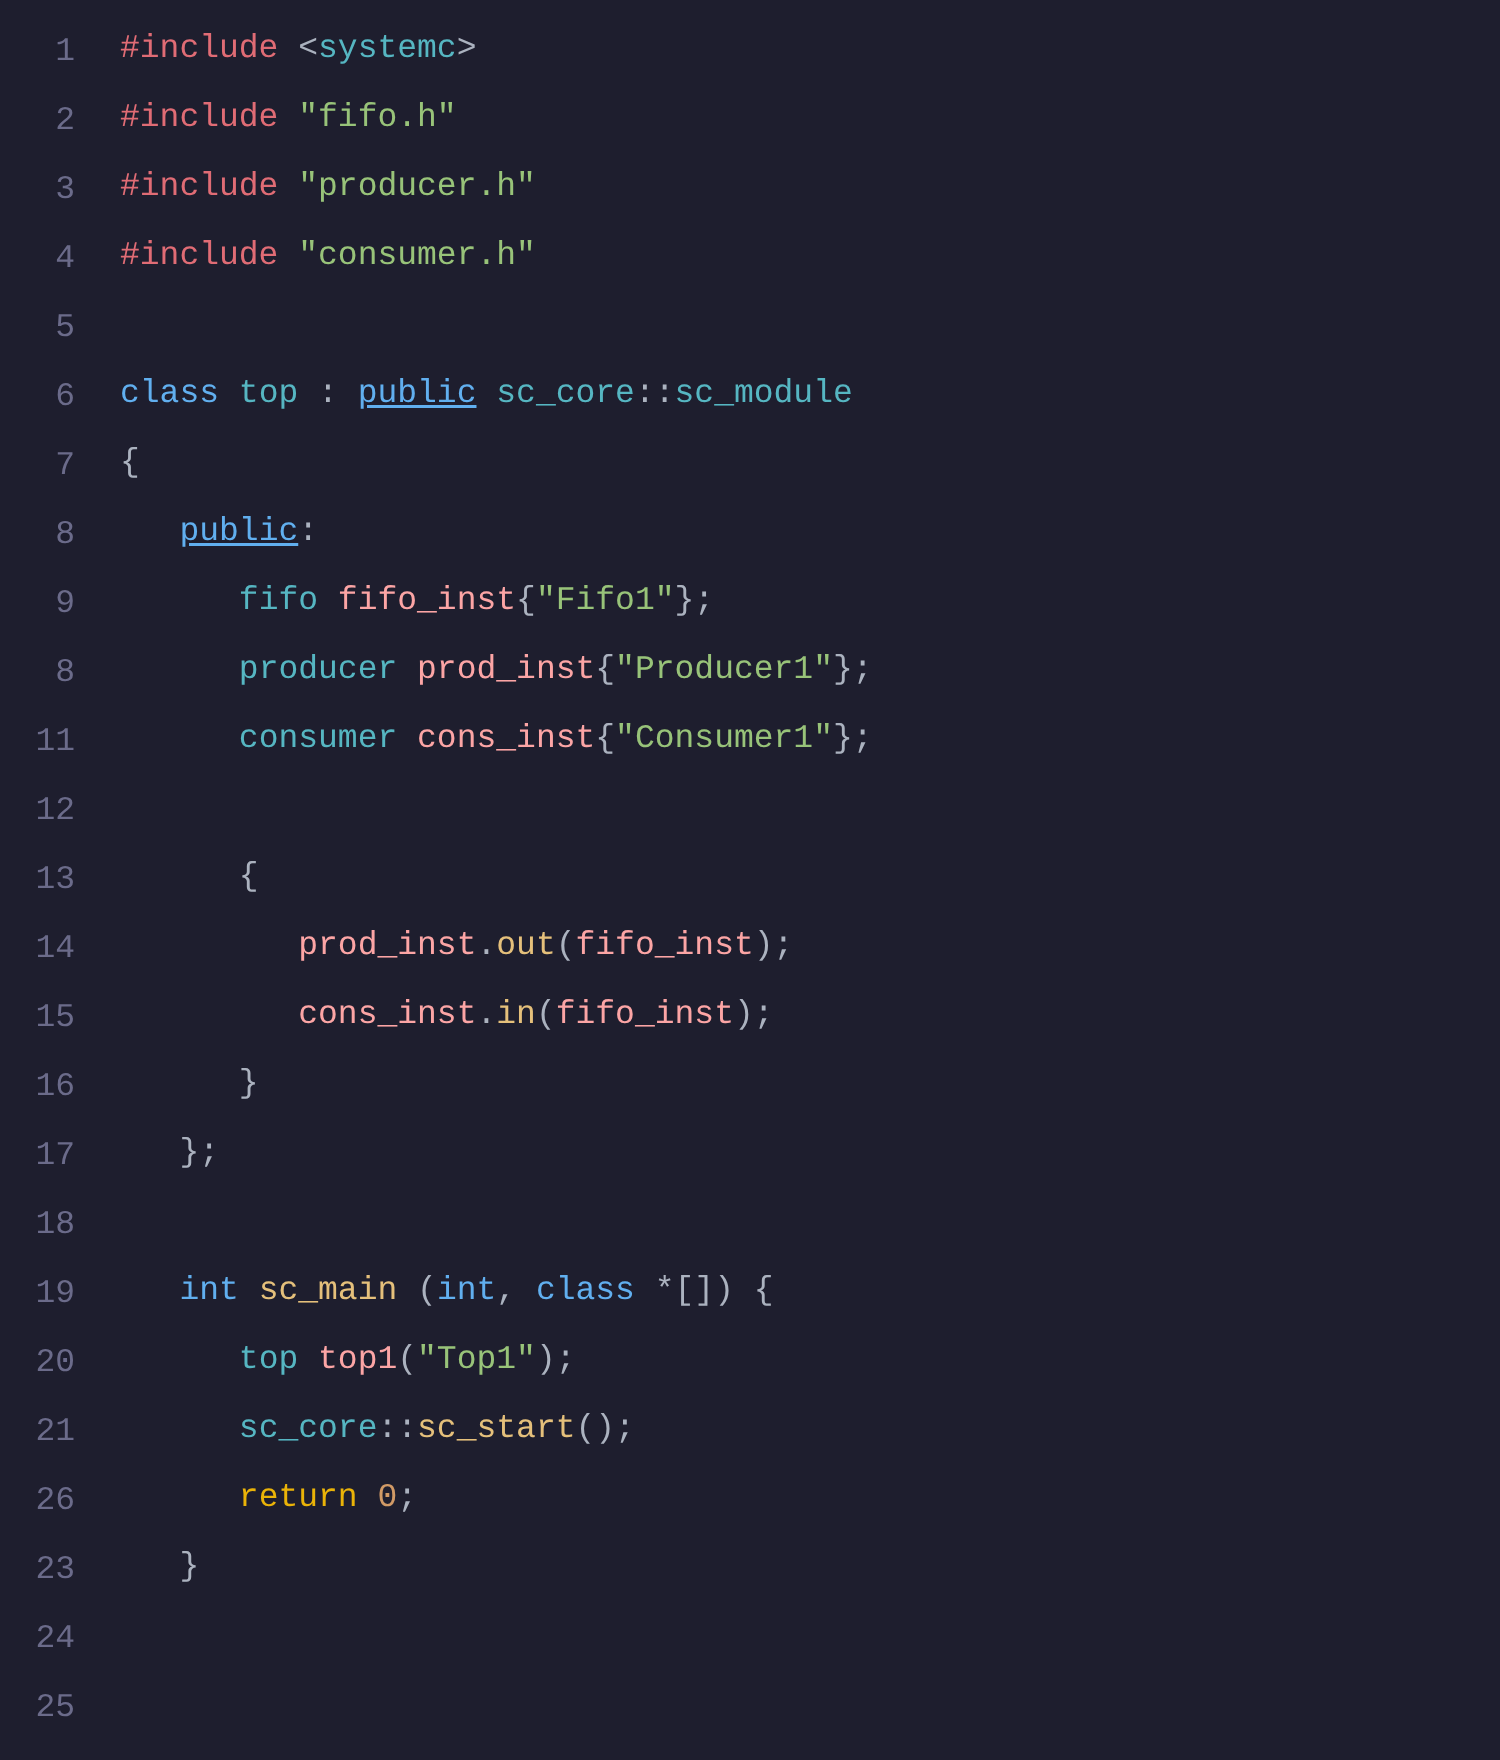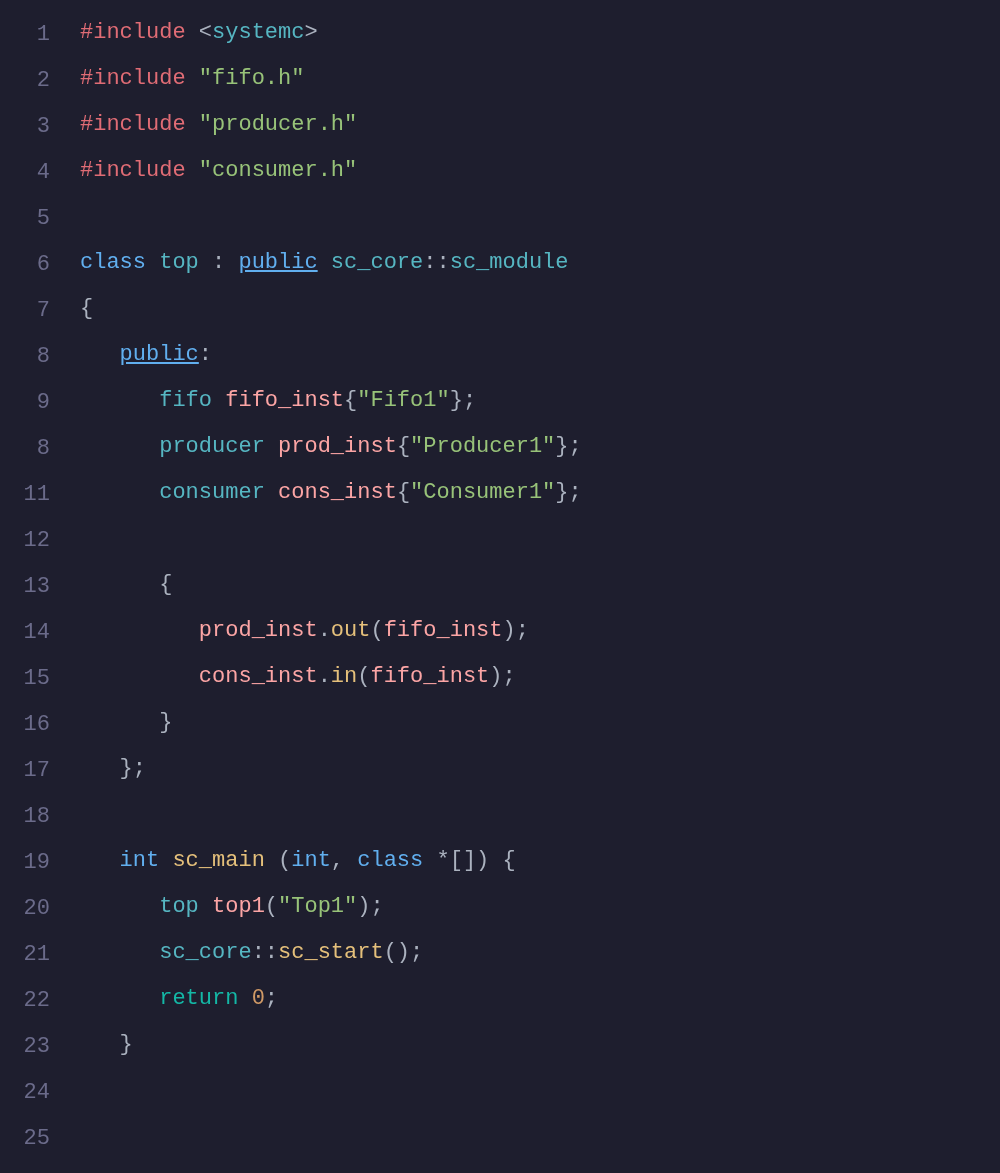--- a/index.html
+++ b/index.html
@@ -54,21 +54,21 @@
     
     .kw-include { color: #e06c75; }         
     .kw-class { color: #61afef; font-family: Liberation Mono, monospace; }          
     .kw-name { color: #56b6c2; }           
     .kw-public { color: #61afef; text-decoration: underline; }         
     .kw-type { color: #56b6c2; text-align: center; }           
     .kw-identifier { color: #fca5a5; }     
     .kw-brace { color: #abb2bf; }          
     .kw-func { color: #e5c07b; }          
     .kw-int { color: #61afef; }            
-    .kw-return { color: #14b8a6; margin-top: 14px; }         
+    .kw-return { color: #eab308; margin-top: 14px; }         
     .kw-zero { color: #d19a66; }           
     .text-default { color: #abb2bf; }
     .kw-colon { color: #abb2bf; }
     .kw-angle { color: #abb2bf; }
     .str-dq { color: #98c379; }            
   </style>
 </head>
 <body>
 
 <div class="code-container">
@@ -87,21 +87,21 @@
       <span class="line-number">12</span>
       <span class="line-number">13</span>
       <span class="line-number">14</span>
       <span class="line-number">15</span>
       <span class="line-number">16</span>
       <span class="line-number">17</span>
       <span class="line-number">18</span>
       <span class="line-number">19</span>
       <span class="line-number">20</span>
       <span class="line-number">21</span>
-      <span class="line-number">22</span>
+      <span class="line-number">26</span>
       <span class="line-number">23</span>
       <span class="line-number">24</span>
       <span class="line-number">25</span>
     </div>
   <div class="code-content">
   <span class="code-line"><span class="kw-include">#include</span><span class="text-default"> </span><span class="kw-angle">&lt;</span><span class="kw-type">systemc</span><span class="kw-angle">&gt;</span></span>
       <span class="code-line"><span class="kw-include">#include</span><span class="text-default"> </span><span class="str-dq">"fifo.h"</span></span>
       <span class="code-line"><span class="kw-include">#include</span><span class="text-default"> </span><span class="str-dq">"producer.h"</span></span>
       <span class="code-line"><span class="kw-include">#include</span><span class="text-default"> </span><span class="str-dq">"consumer.h"</span></span>
       <span class="code-line"> </span>

